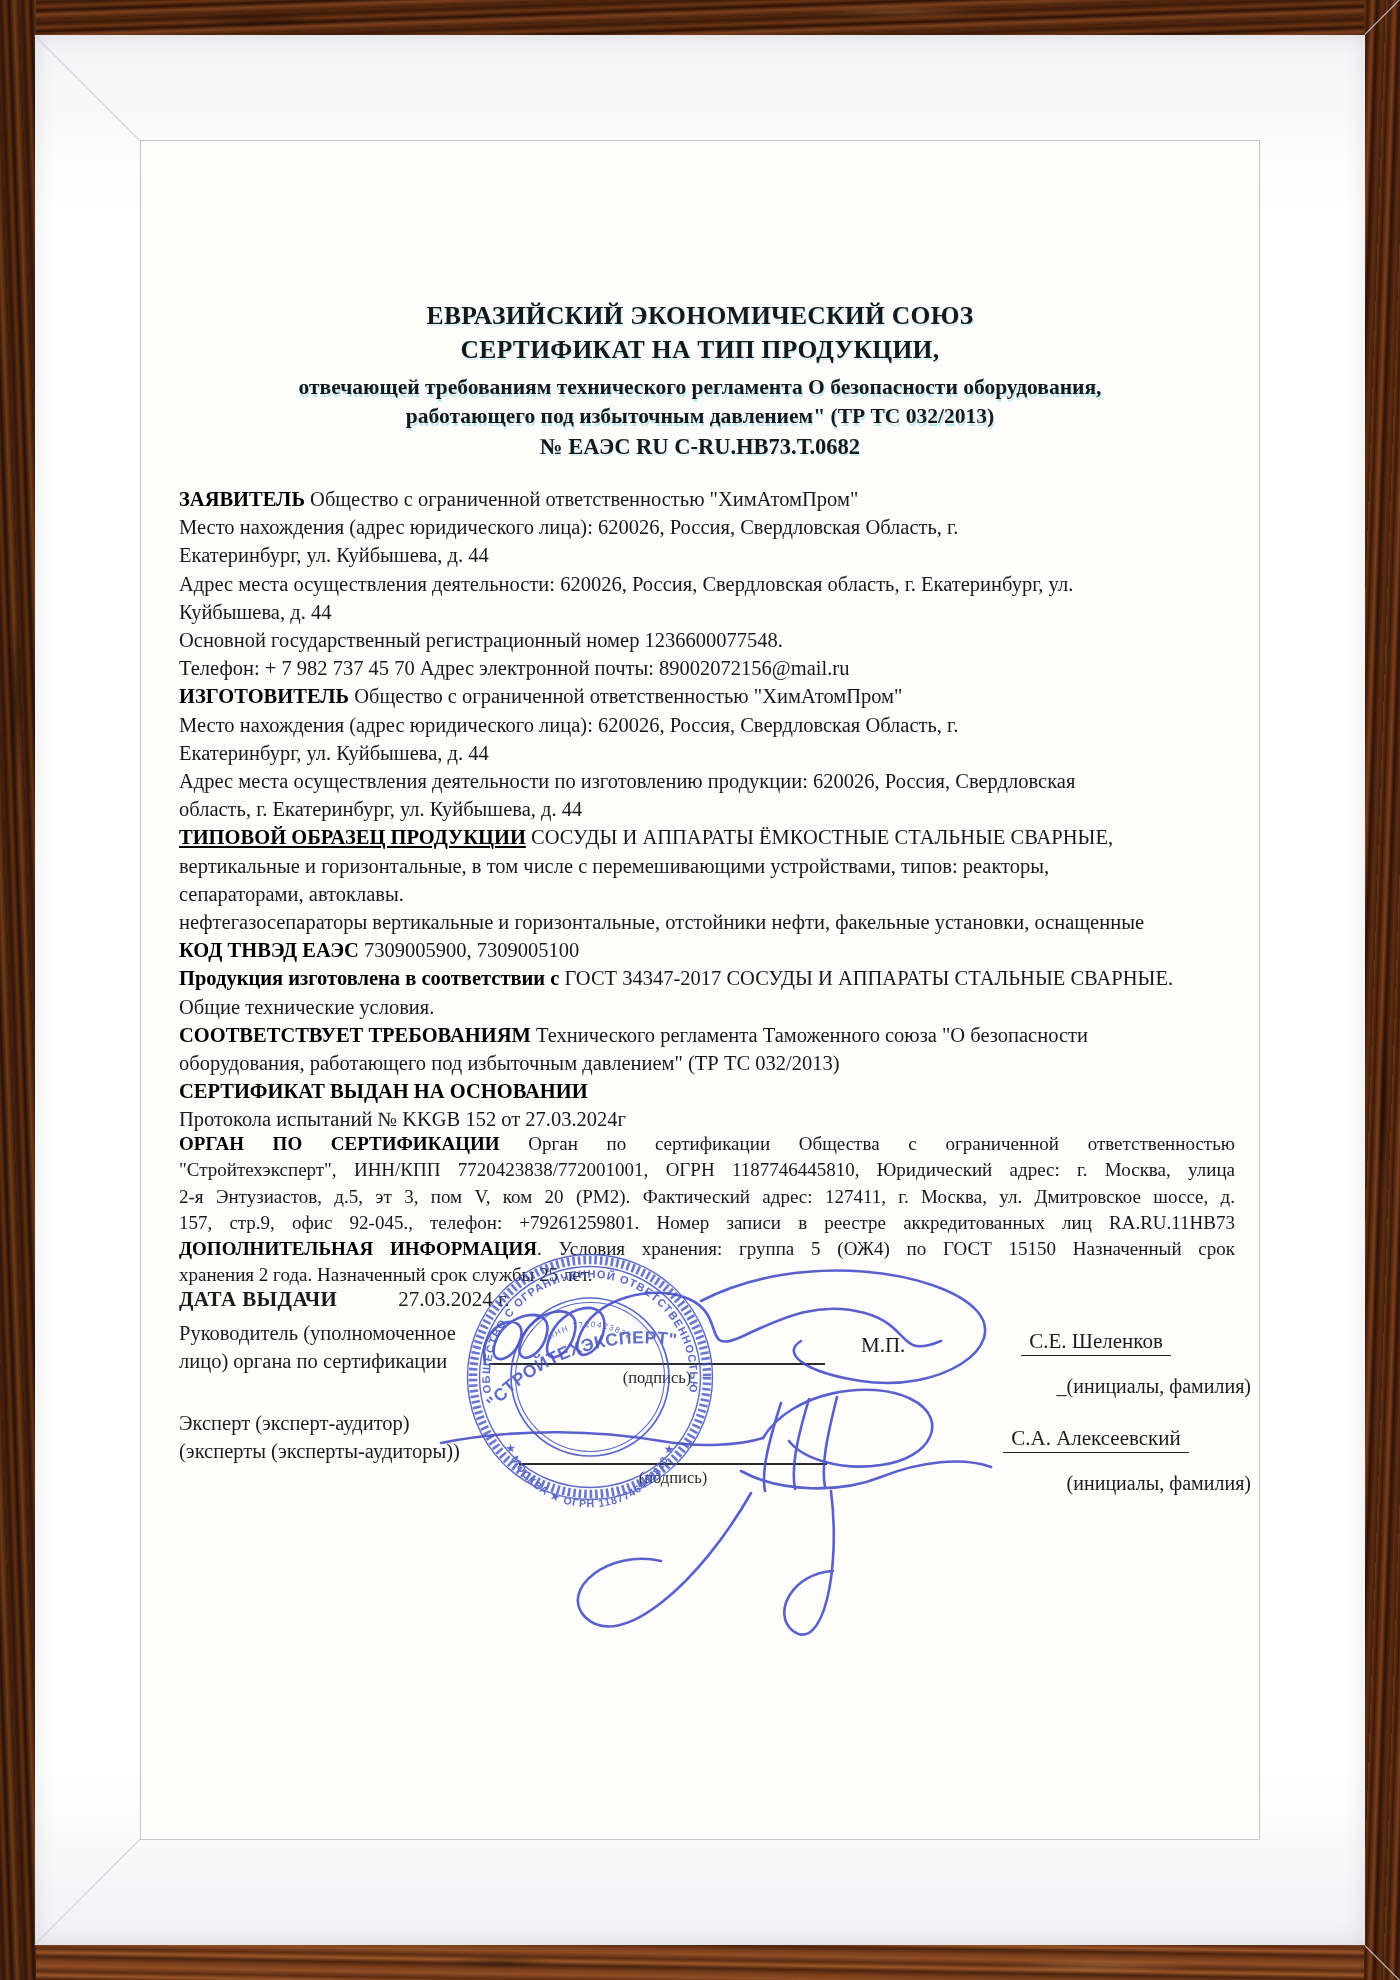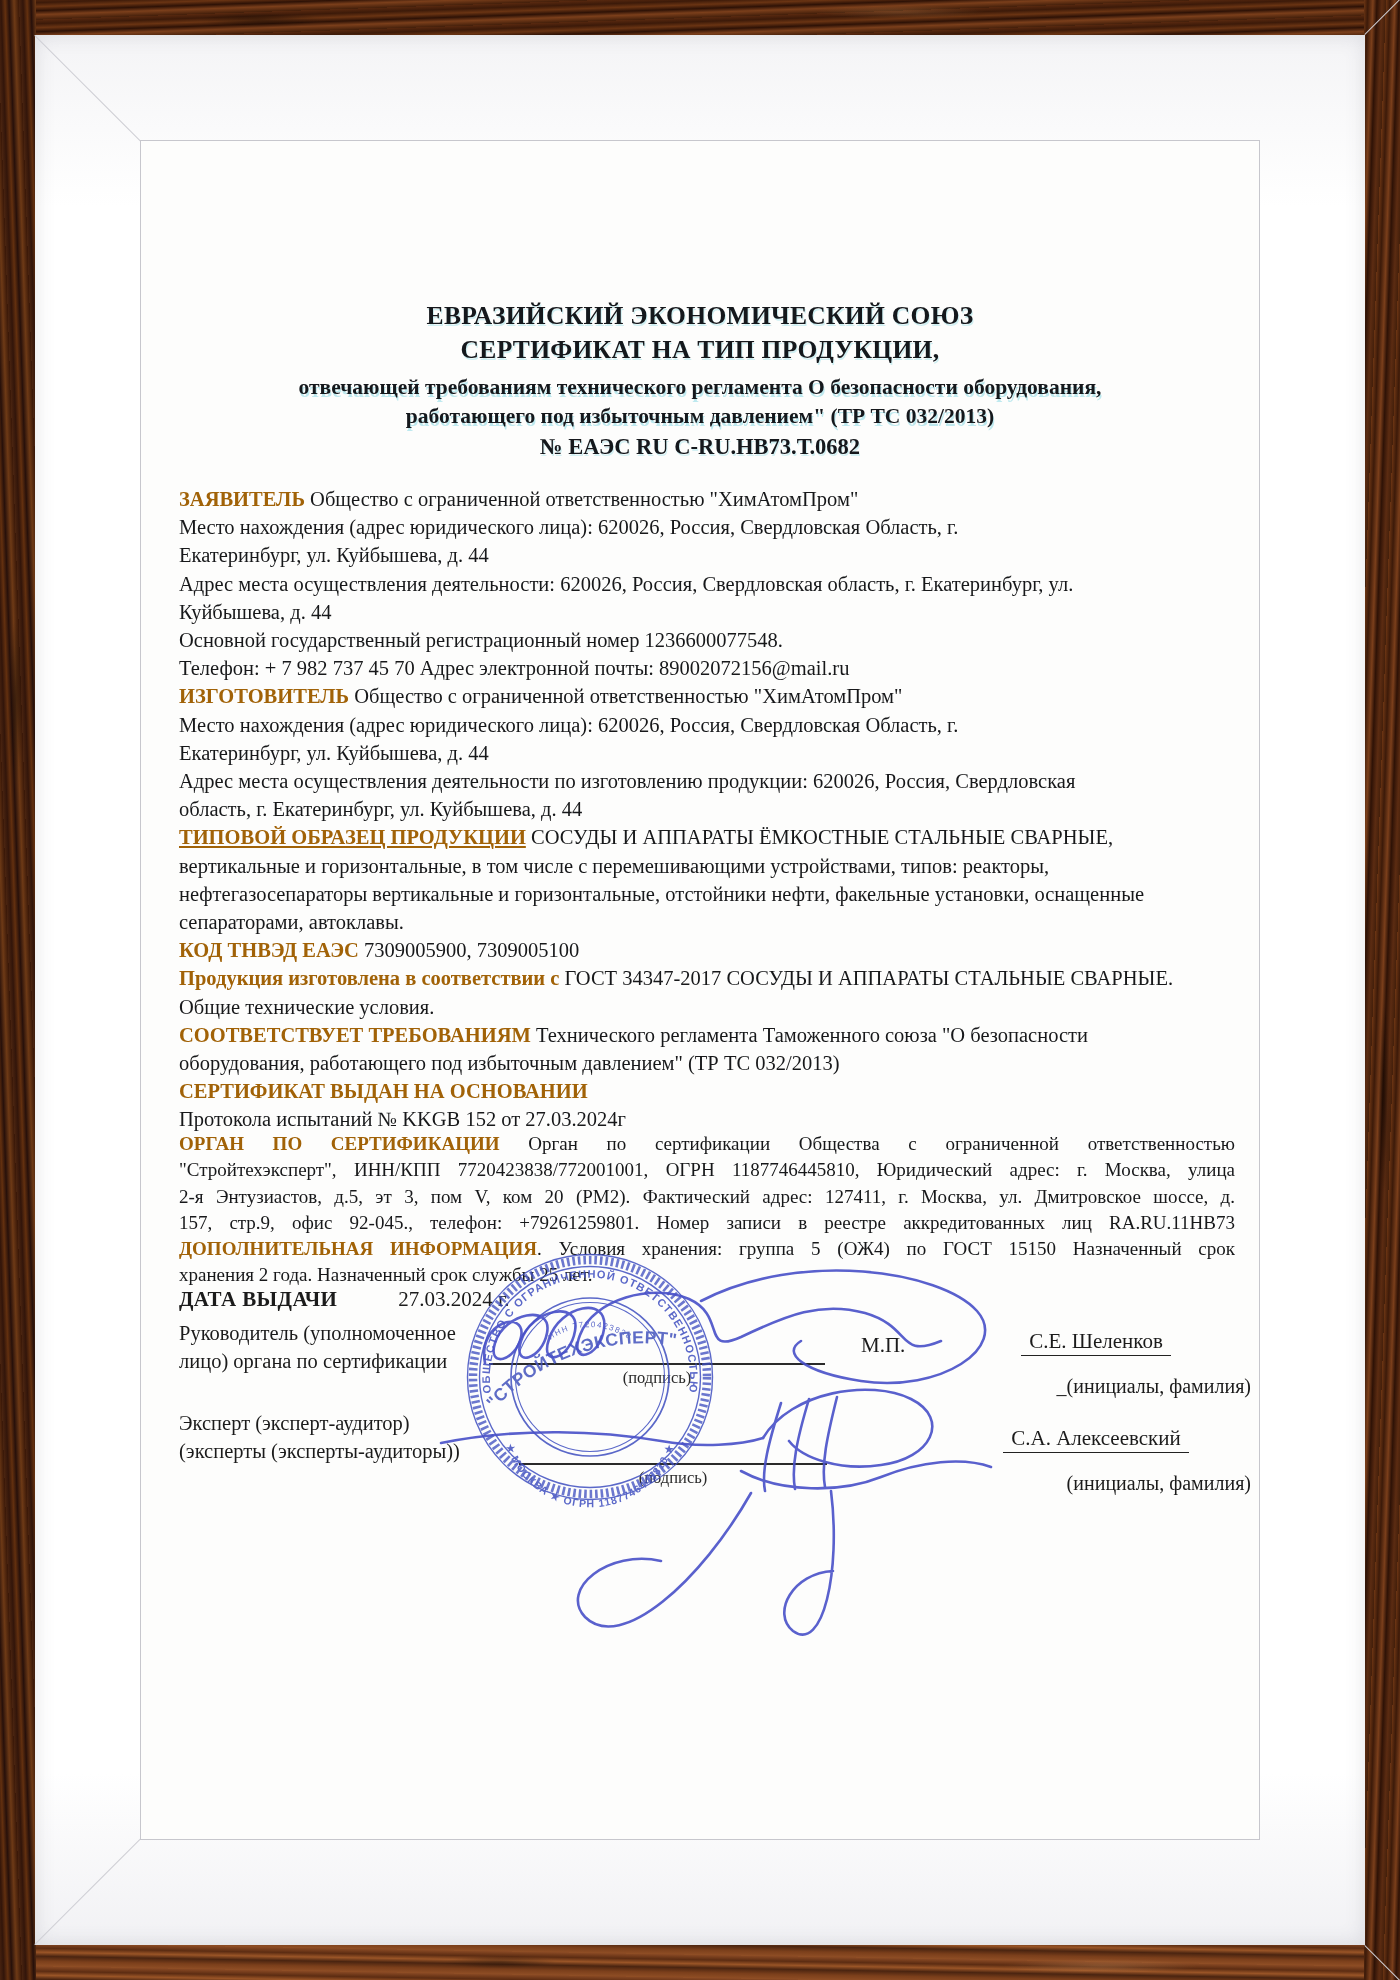--- a/index.html
+++ b/index.html
@@ -39,21 +39,21 @@
     background:#fdfdfc;border:1px solid #c7c7cd;box-sizing:border-box;padding-left:30px;}
   .abs{position:absolute;}
   
   .title{position:absolute;top:158px;left:0;width:100%;text-align:center;font-weight:bold;color:#15181c;}
   .t-big{font-size:25.5px;line-height:34px;letter-spacing:.3px;text-shadow:1px 2px 0 rgba(45,190,210,.22);}
   .t-mid{font-size:21.5px;line-height:29px;text-shadow:1px 3px 0 rgba(45,190,210,.30);}
   .t-num{font-size:22.5px;line-height:31px;text-shadow:1px 2px 0 rgba(45,190,210,.20);text-align:center;}
   .t-gap{margin-top:6px;}
   
   .body{position:absolute;top:344px;left:38px;width:1056px;font-size:20.5px;line-height:28.2px;color:#17181a;}
-  .ln b{font-weight:bold;color:#a16207;}
+  .ln b{font-weight:bold;color:#000000;}
   .ln .u{text-decoration:underline;}
   .organ{position:absolute;top:990px;left:38px;width:1056px;font-size:19px;line-height:26.3px;color:#17181a;}
   .just{text-align:justify;text-align-last:justify;}
   .daterow{position:absolute;top:1146px;left:38px;font-size:21px;}
   .daterow b{font-weight:bold;letter-spacing:.4px;}
   .daterow .dt{margin-left:61px;}
   
   .role{font-size:20.5px;line-height:28px;}
   .sigline{border-top:2px solid #2a2a2a;height:0;}
   .sigcap{font-size:16.5px;text-align:center;color:#2a2a2a;}
@@ -98,22 +98,22 @@
       <div class="ln">Куйбышева, д. 44</div>
       <div class="ln">Основной государственный регистрационный номер 1236600077548.</div>
       <div class="ln">Телефон: + 7 982 737 45 70 Адрес электронной почты: 89002072156@mail.ru</div>
       <div class="ln"><b>ИЗГОТОВИТЕЛЬ</b><span> Общество с ограниченной ответственностью "ХимАтомПром"</span></div>
       <div class="ln">Место нахождения (адрес юридического лица): 620026, Россия, Свердловская Область, г.</div>
       <div class="ln">Екатеринбург, ул. Куйбышева, д. 44</div>
       <div class="ln">Адрес места осуществления деятельности по изготовлению продукции: 620026, Россия, Свердловская</div>
       <div class="ln">область, г. Екатеринбург, ул. Куйбышева, д. 44</div>
       <div class="ln"><b class="u">ТИПОВОЙ ОБРАЗЕЦ ПРОДУКЦИИ</b><span> СОСУДЫ И АППАРАТЫ ЁМКОСТНЫЕ СТАЛЬНЫЕ СВАРНЫЕ,</span></div>
       <div class="ln">вертикальные и горизонтальные, в том числе с перемешивающими устройствами, типов: реакторы,</div>
+      <div class="ln">сепараторами, автоклавы.</div>
       <div class="ln">нефтегазосепараторы вертикальные и горизонтальные, отстойники нефти, факельные установки, оснащенные</div>
-      <div class="ln">сепараторами, автоклавы.</div>
       <div class="ln"><b>КОД ТНВЭД ЕАЭС</b><span> 7309005900, 7309005100</span></div>
       <div class="ln"><b>Продукция изготовлена в соответствии с</b><span> ГОСТ 34347-2017 СОСУДЫ И АППАРАТЫ СТАЛЬНЫЕ СВАРНЫЕ.</span></div>
       <div class="ln">Общие технические условия.</div>
       <div class="ln"><b>СООТВЕТСТВУЕТ ТРЕБОВАНИЯМ</b><span> Технического регламента Таможенного союза "О безопасности</span></div>
       <div class="ln">оборудования, работающего под избыточным давлением" (ТР ТС 032/2013)</div>
       <div class="ln"><b>СЕРТИФИКАТ ВЫДАН НА ОСНОВАНИИ</b></div>
       <div class="ln"> Протокола испытаний № KKGB 152 от 27.03.2024г</div>
     </div>
 
     <div class="organ">

